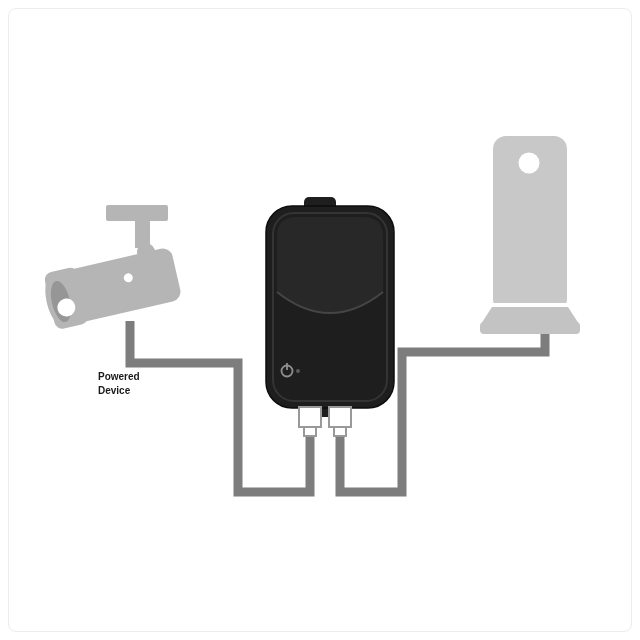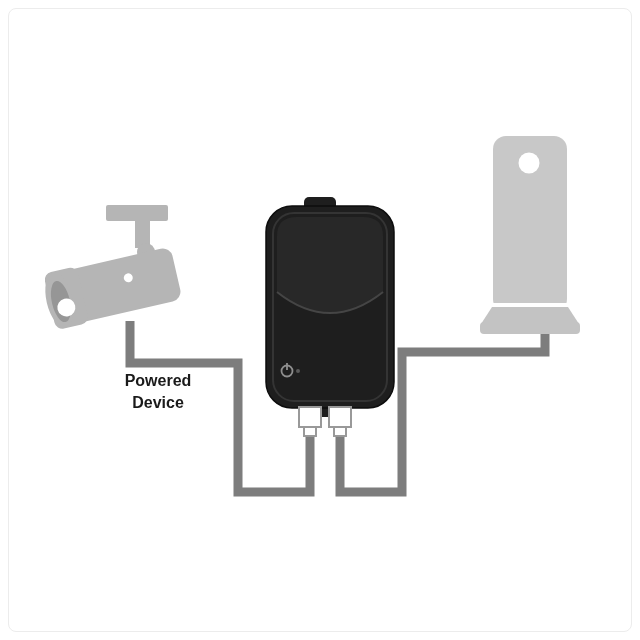--- a/index.html
+++ b/index.html
@@ -21,22 +21,21 @@
     border: 1px solid #ececec;
     border-radius: 8px;
     pointer-events: none;
   }
   .diagram-svg {
     position: absolute;
     left: 0; top: 0;
   }
   .node-label {
     position: absolute;
-    text-align: center;
-    font-size: 16px;
+    font-size: 10px;
     font-weight: bold;
     color: #1a1a1a;
     line-height: 1.38;
     white-space: pre-line;
   }
   .label-powered {
     left: 98px;
     top: 370px;
     width: 120px;
   }

